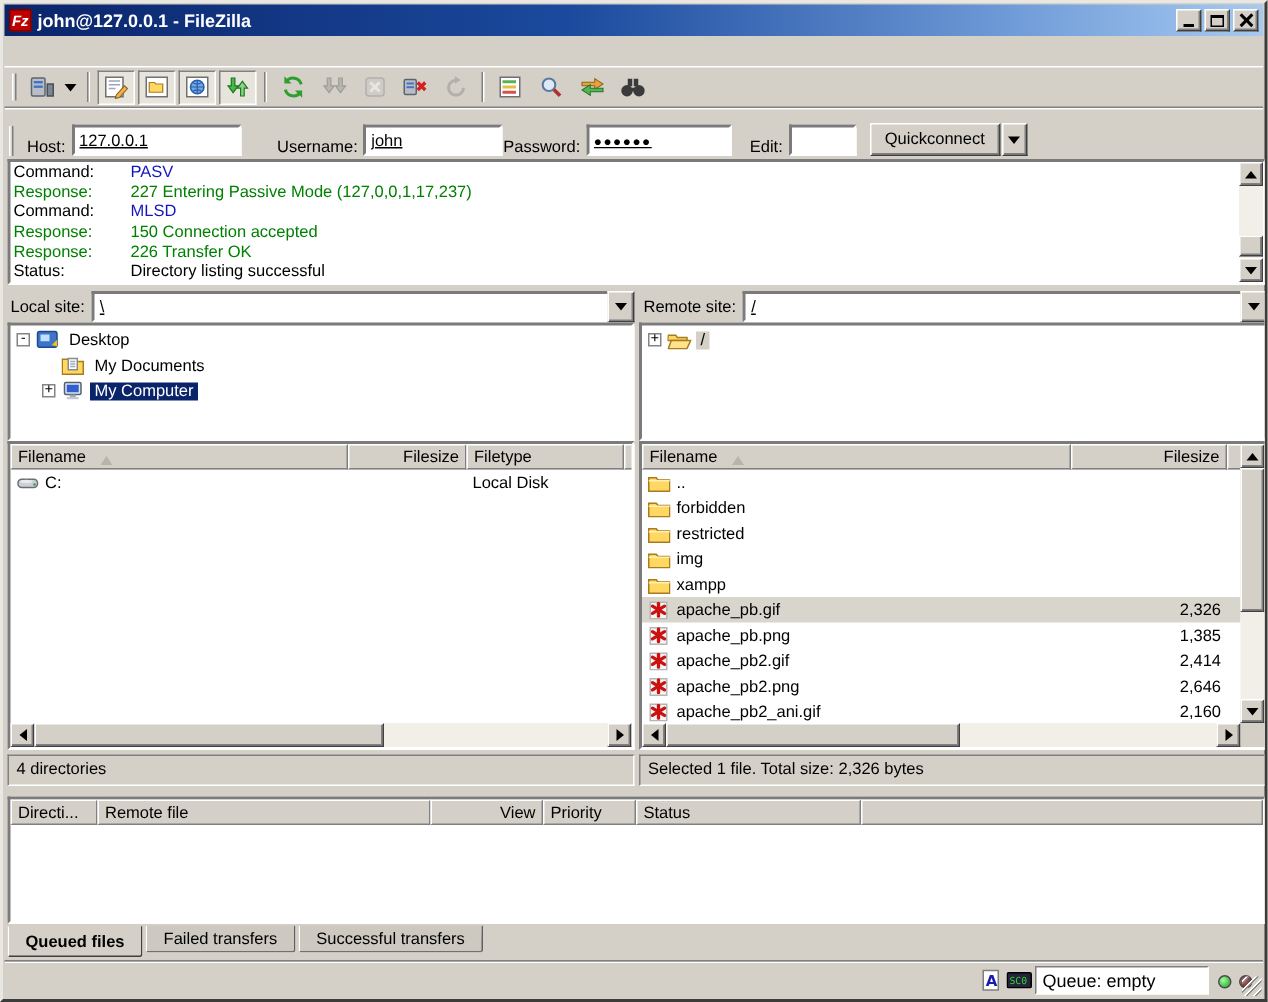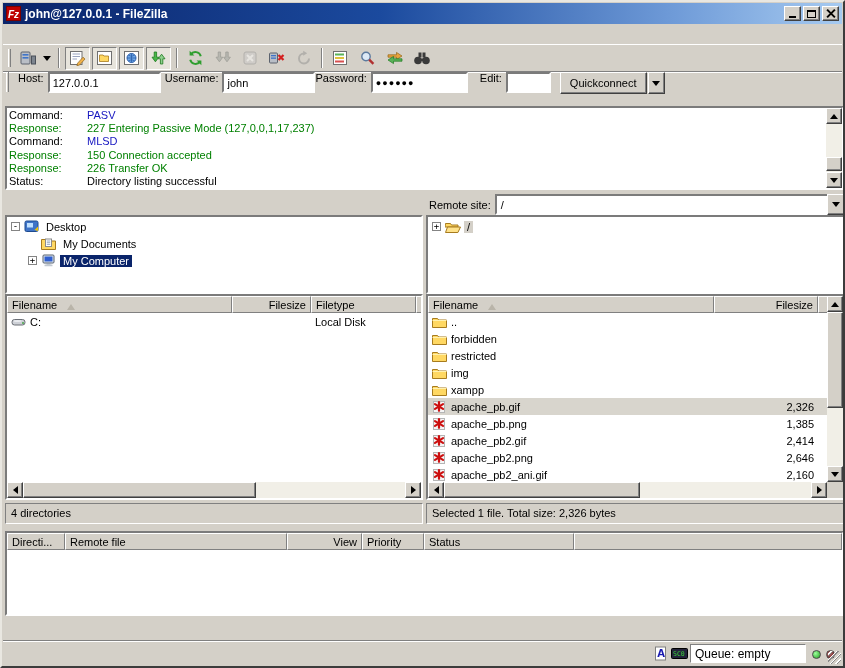--- a/index.html
+++ b/index.html
@@ -28,26 +28,26 @@
   .toolbar{position:absolute;left:1px;top:42px;right:1px;height:27px;display:flex;align-items:center;
     border-top:1px solid #fff;padding-left:2px;}
   .tgrip{width:3px;height:18px;border-left:1px solid #fff;border-right:1px solid #808080;margin:0 3px;}
   .tbtn{width:25px;height:23px;display:inline-flex;align-items:center;justify-content:center;
     margin:0 1px;border:1px solid transparent;}
   .tbtn.pressed{border-color:#808080 #fff #fff #808080;background:#e7e4dc;}
   .tbtn.dis svg{opacity:.45;filter:grayscale(.95);}
   .tbtn.tdrop{width:13px;margin-left:-1px;}
   .tsep{width:2px;height:20px;border-left:1px solid #808080;border-right:1px solid #fff;margin:0 4px;}
   
-  .quickbar{position:absolute;left:1px;top:69px;right:1px;height:33px;display:flex;align-items:flex-start;
+  .quickbar{position:absolute;left:1px;top:69px;right:1px;height:33px;display:flex;align-items:flex-end;
     border-top:1px solid #808080;box-shadow:inset 0 1px 0 #fff;padding-left:3px;}
   .vgrip{width:3px;height:20px;border-left:1px solid #fff;border-right:1px solid #808080;margin-right:5px;}
   .lbl{margin:0 4px;white-space:nowrap;}
   .field{background:#fff;border:2px solid;border-color:#7b7b7b #fff #fff #7b7b7b;height:21px;
-    font-family:"Liberation Sans",sans-serif;font-size:11px;padding:1px 3px;}
+    font-family:"Liberation Sans",sans-serif;font-size:11px;padding:1px 3px;text-decoration:underline;}
   .pwfield{letter-spacing:1px;font-size:9px;}
   .qbtn{height:22px;background:#d4d0c8;border:1px solid;border-color:#fff #404040 #404040 #fff;
     box-shadow:inset -1px -1px 0 #808080;padding:2px 9px;font-family:"Liberation Sans",sans-serif;font-size:11px;}
   .qdrop{width:17px;display:inline-flex;align-items:center;justify-content:center;padding:0;margin-left:1px;}
   .tri-down{width:0;height:0;border:4px solid transparent;border-top:5px solid #000;margin-top:4px;}
   .tri-up{width:0;height:0;border:4px solid transparent;border-bottom:5px solid #000;margin-bottom:4px;}
   .tri-left{width:0;height:0;border:4px solid transparent;border-right:5px solid #000;margin-left:-4px;}
   .tri-right{width:0;height:0;border:4px solid transparent;border-left:5px solid #000;margin-right:-4px;}
   
   .logbox{position:absolute;left:3px;top:104px;width:839px;height:84px;background:#fff;
@@ -243,21 +243,21 @@
           <circle cx="13" cy="10.5" r="3.8" fill="#3a3a3a"></circle>
           <rect x="8" y="8.5" width="2" height="2.5" fill="#3a3a3a"></rect>
         </svg>
       </span>
     </div>
 
   <div class="quickbar">
     <span class="vgrip"></span>
     <span class="lbl">Host:</span>
     <input class="field" style="width: 113px;" value="127.0.0.1">
-    <span class="lbl" style="margin-left:4px">Username:</span>
+    <span class="lbl" style="margin-left:24px">Username:</span>
     <input class="field" style="width: 93px;" value="john">
     <span class="lbl" style="margin-left:0">Password:</span>
     <input class="field pwfield" style="width: 97px;" value="●●●●●●">
     <span class="lbl" style="margin-left:12px">Edit:</span>
     <input class="field" style="width: 45px;" value="">
     <button class="qbtn" style="margin-left:9px">Quickconnect</button>
     <span class="qbtn qdrop">
         <span class="tri-down"></span>
       </span>
   </div>
@@ -275,20 +275,29 @@
       <span class="sbtn" style="top:0;left:0">
           <span class="tri-up"></span>
         </span>
       <span class="sthumb" style="left:0;width:16px;bottom:17px;height:14px"></span>
       <span class="sbtn" style="bottom:0;left:0">
           <span class="tri-down"></span>
         </span>
     </div>
   </div>
 
+  <div class="sitebar" style="left:5px;width:416px">
+    <span class="lbl" style="margin-left:0">Local site:</span>
+    <span class="combo field">
+      <span class="combo-text">\</span>
+      <span class="combo-btn">
+          <span class="tri-down"></span>
+        </span>
+    </span>
+  </div>
   <div class="treebox" id="local-tree" style="left:3px;width:418px">
       <div class="trow" style="padding-left:2px">
         <span class="exp">-</span>
         <span class="ic">
           <svg xmlns="http://www.w3.org/2000/svg" width="15" height="13" viewBox="0 0 15 13">
             <rect x="1" y="1" width="13" height="10.5" rx="1.5" fill="#3f74c8" stroke="#1d4a8f"></rect>
             <rect x="3" y="3" width="6" height="4.5" fill="#bfe0ff"></rect>
             <path d="M10.5 10l3.5-3.5V11z" fill="#f4c400"></path>
           </svg>
         </span>
@@ -515,20 +524,25 @@
     <div class="lheader" id="queue-header">
         <span class="hcell" style="width:58px">Directi...</span>
         <span class="hcell" style="width:222px">Remote file</span>
         <span class="hcell num" style="width:75px">View</span>
         <span class="hcell" style="width:62px">Priority</span>
         <span class="hcell" style="width:150px">Status</span>
         <span class="hcell filler"></span>
       </div>
     <div style="height:62px"></div>
   </div>
+  <div class="tabsrow" id="tabs">
+      <span class="tab active">Queued files</span>
+      <span class="tab">Failed transfers</span>
+      <span class="tab">Successful transfers</span>
+    </div>
 
   <div class="statusbar">
     <span class="sb-icon" style="left:649px" id="sb-ascii">
         <svg xmlns="http://www.w3.org/2000/svg" width="14" height="15" viewBox="0 0 14 15">
           <rect x="1.5" y="1" width="10" height="13" fill="#fff" stroke="#808080"></rect>
           <text x="3.2" y="11" font-size="10" font-family="DejaVu Sans" font-weight="bold" fill="#1a1ab0">A</text>
         </svg>
       </span>
     <span class="sb-icon" style="left:668px" id="sb-enc">
         <svg xmlns="http://www.w3.org/2000/svg" width="17" height="11" viewBox="0 0 17 11">

